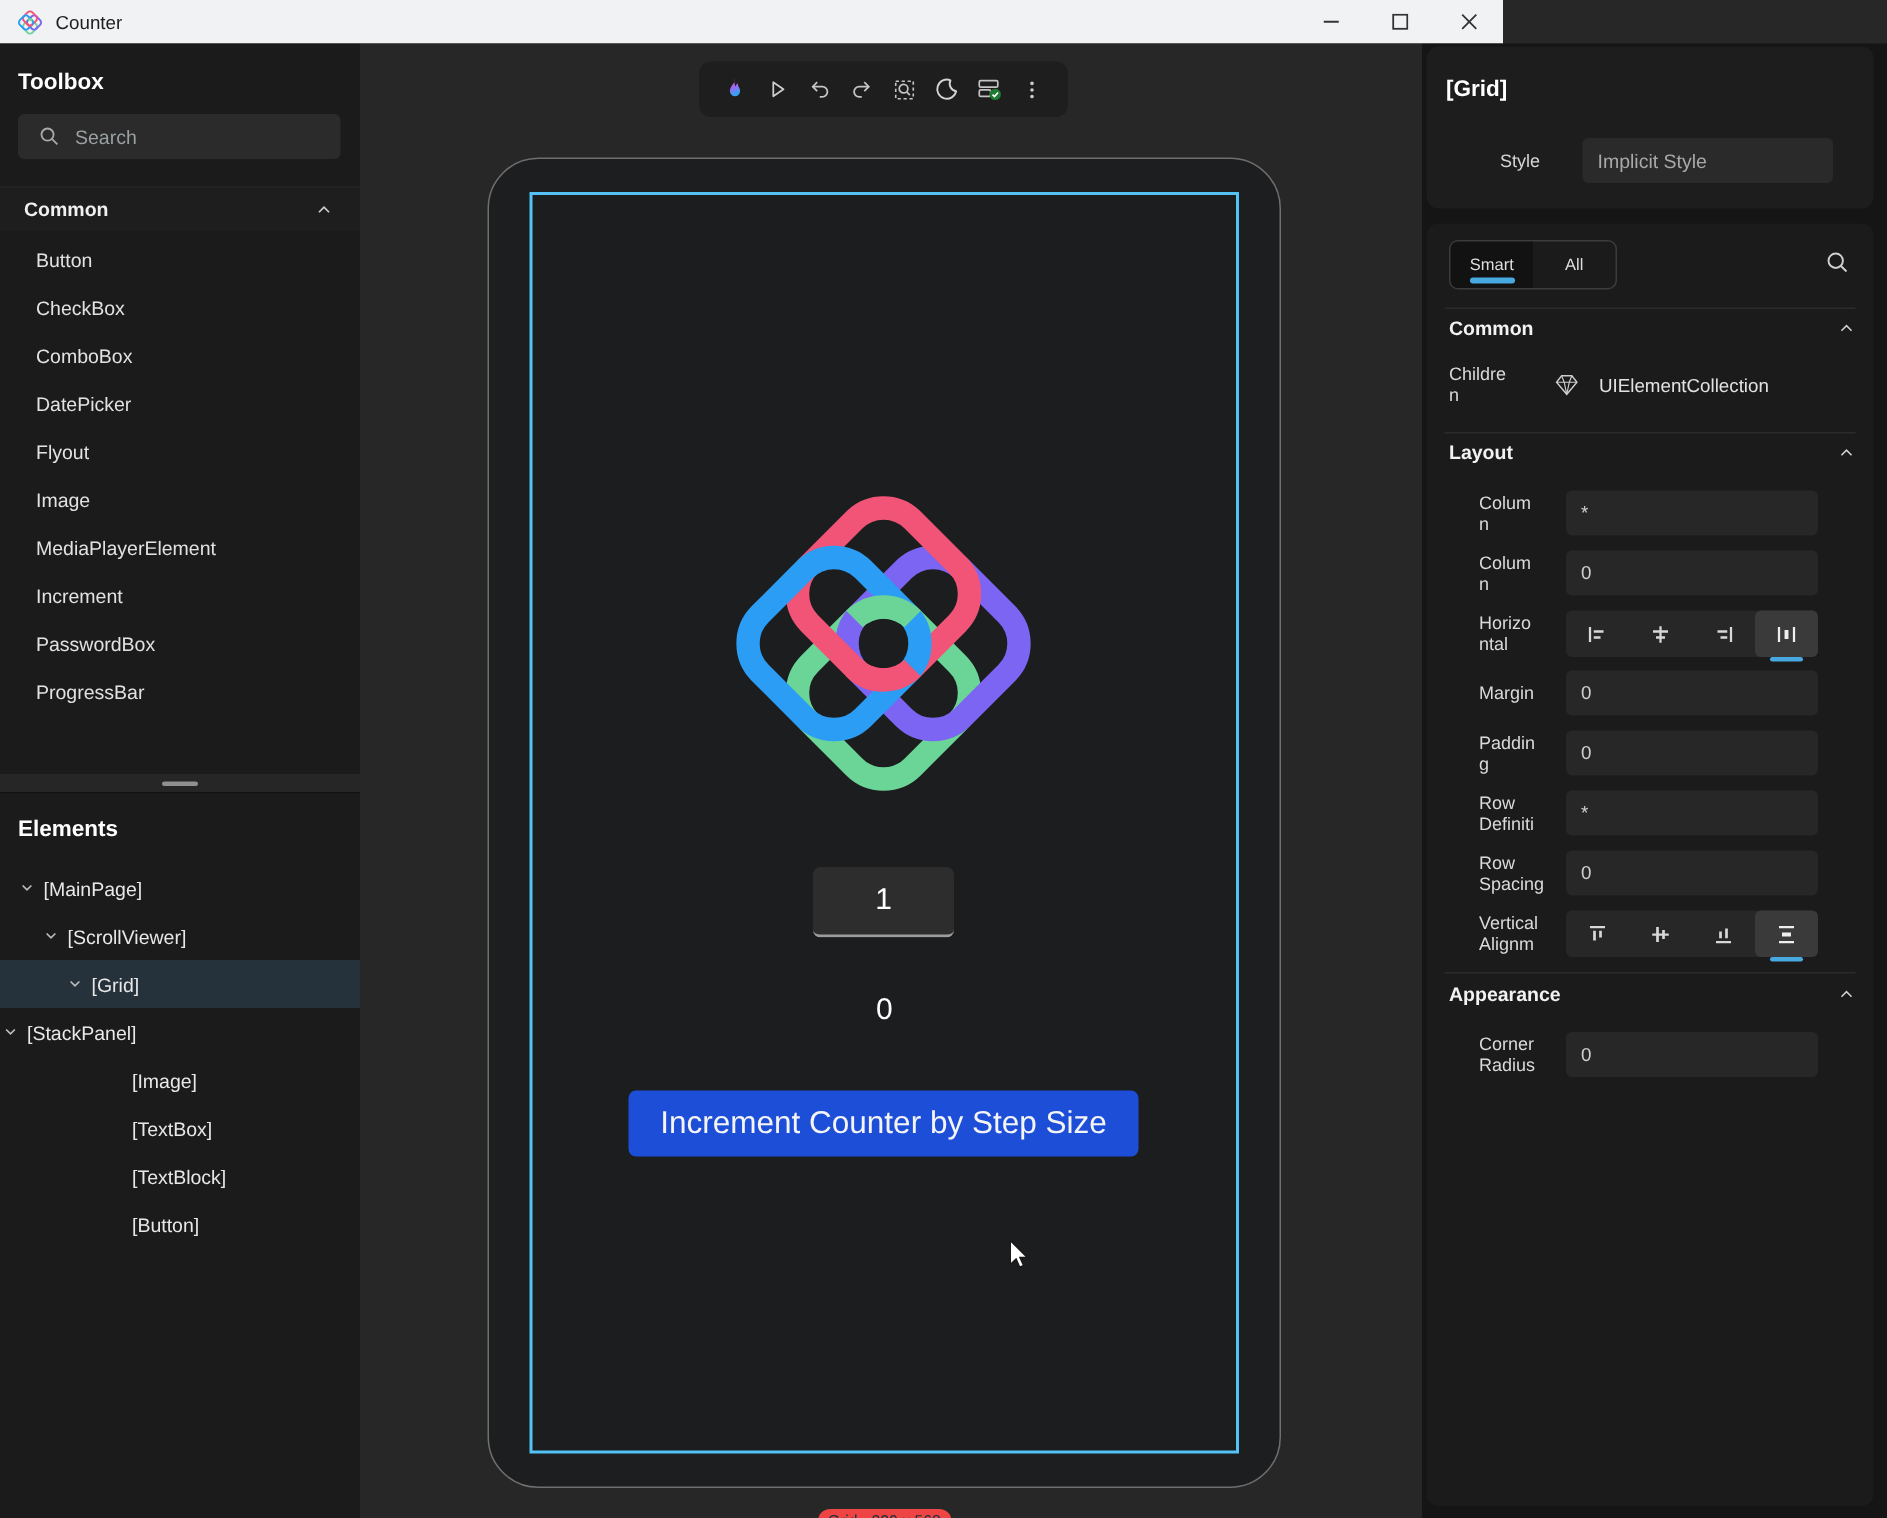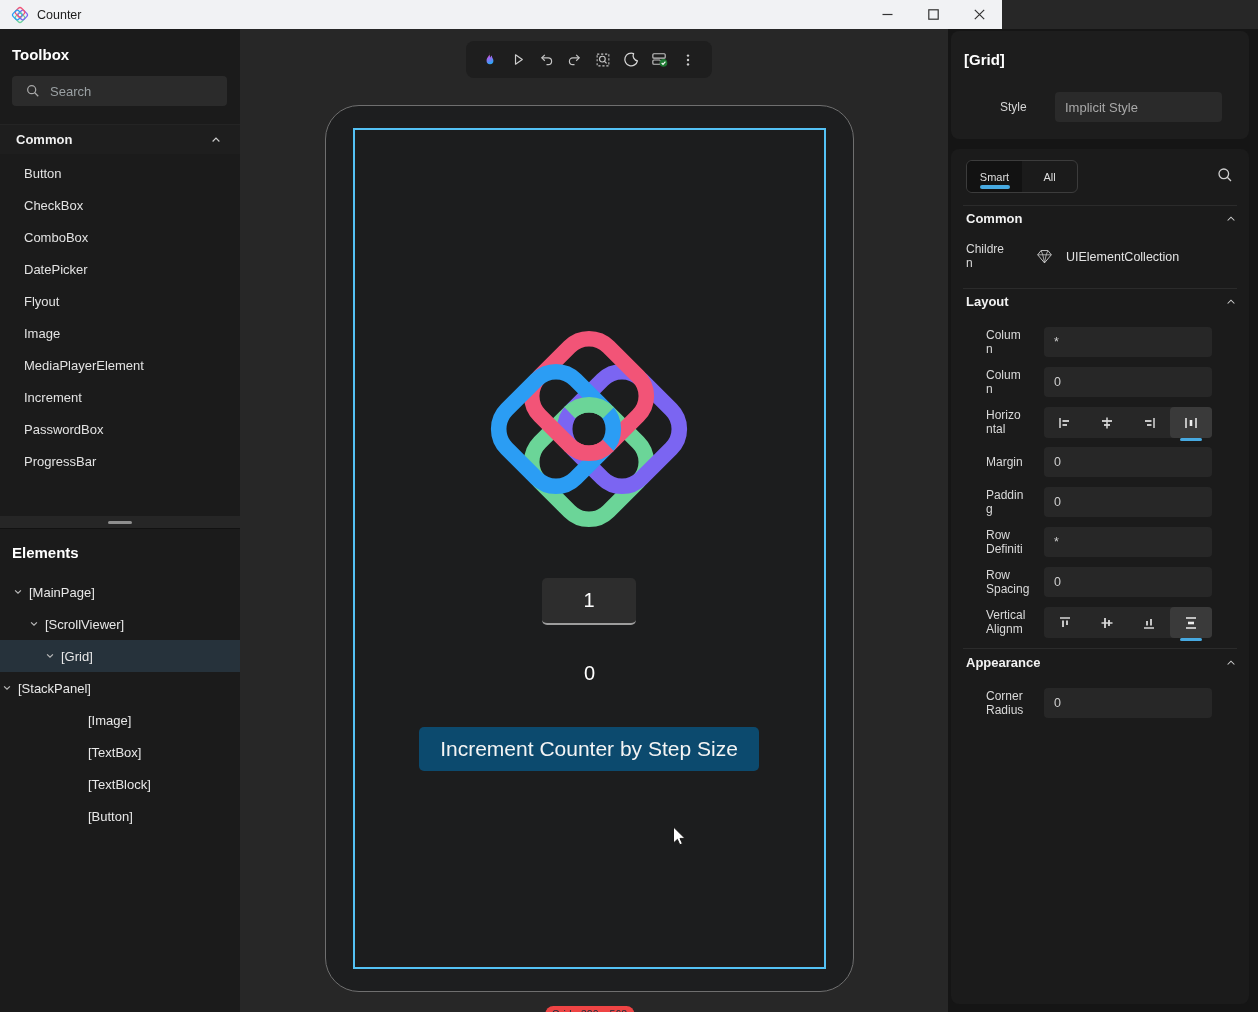--- a/index.html
+++ b/index.html
@@ -46,21 +46,21 @@
 
   .phone { position:absolute; left:85px; top:76px; width:529px; height:887px; background:#1d1e1f;
            border:1px solid #6f6f6f; border-radius:34px; }
   .screen { position:absolute; left:27px; top:22px; width:473px; height:841px; background:#1c1d1e;
             border:2px solid #54c2f5; }
   .applogo { position:absolute; left:124px; top:189px; width:220px; height:220px; }
   .apptextbox { position:absolute; left:187px; top:448px; width:94px; height:47px; background:#2d2d2d;
                 border-radius:5px; border-bottom:2px solid #9d9d9d; display:flex; align-items:center;
                 justify-content:center; color:#fff; font-size:20px; }
   .appcounter { position:absolute; left:0; top:532px; width:469px; text-align:center; color:#fff; font-size:20px; }
-  .appbutton { position:absolute; left:64px; top:597px; width:340px; height:44px; background:#0c4a6e;
+  .appbutton { position:absolute; left:64px; top:597px; width:340px; height:44px; background:#1d4ed8;
                border-radius:5px; display:flex; align-items:center; justify-content:center;
                color:#f4f4f4; font-size:21px; }
   .sizebadge { position:absolute; left:50%; transform:translateX(-50%); top:900px; height:16px; background:#ef4444;
                border-radius:8px; display:flex; align-items:center; padding:0 7px; color:#11303d;
                font-size:10.5px; white-space:nowrap; }
   .cursor { position:absolute; left:432px; top:797px; }
 
   
   .right { position:absolute; left:948px; top:29px; width:310px; height:983px; background:#151515; color:#e0e0e0; }
   .card { position:absolute; left:3px; width:298px; background:#1d1d1d; border-radius:8px; }

